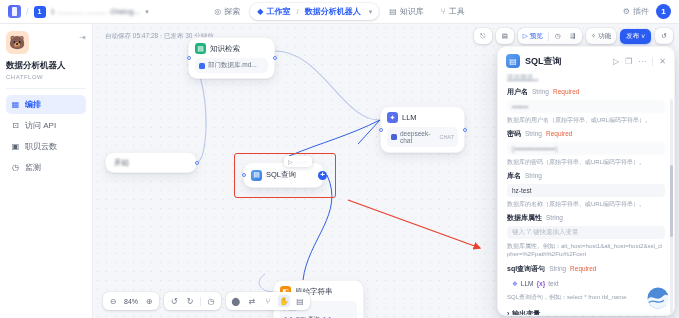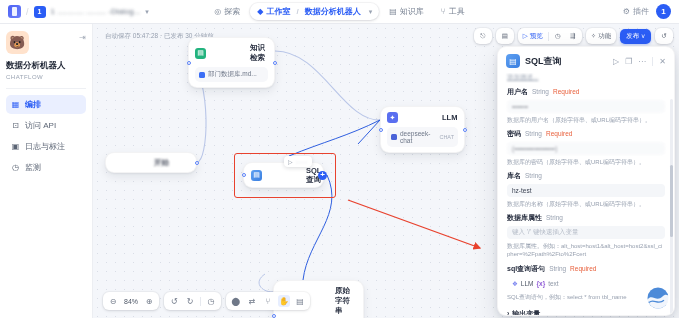--- a/index.html
+++ b/index.html
@@ -113,21 +113,21 @@
     box-shadow: 0 1px 2px rgba(16,24,40,.06), 0 4px 10px rgba(16,24,40,.08);
     border: 1px solid rgba(16,24,40,.05);
     padding: 5px 6px;
   }
   .node-head { display: flex; align-items: center; gap: 4px; }
   .node-icon {
     width: 11px; height: 11px; border-radius: 3px; flex: none;
     display: flex; align-items: center; justify-content: center;
     font-size: 7px; color: #fff;
   }
-  .node-title { font-size: 7.5px; font-weight: bold; color: #2a3142; margin-left: 40px; }
+  .node-title { font-size: 7.5px; font-weight: normal; color: #2a3142; }
   .node-body {
     margin-top: 4px; background: #f6f7fa; border-radius: 5px;
     padding: 3px 4px; display: flex; align-items: center; gap: 3px;
     font-size: 6.5px; color: #6d7687;
   }
   .chip-sq { width: 6px; height: 6px; border-radius: 1.5px; flex: none; }
   .port {
     position: absolute; width: 4px; height: 4px; border-radius: 50%;
     background: #fff; border: 1.4px solid #5b82f7; top: 50%;
     margin-top: -2px;
@@ -349,21 +349,21 @@
   <div class="side-item active">
     <span class="sico">▦</span>
     <span>编排</span>
   </div>
   <div class="side-item">
     <span class="sico">⊡</span>
     <span>访问 API</span>
   </div>
   <div class="side-item">
     <span class="sico">▣</span>
-    <span>日志与标注</span>
+    <span>职贝云数</span>
   </div>
   <div class="side-item">
     <span class="sico">◷</span>
     <span>监测</span>
   </div>
 </div>
 
 <div id="canvas">
 
   <svg class="wires">

